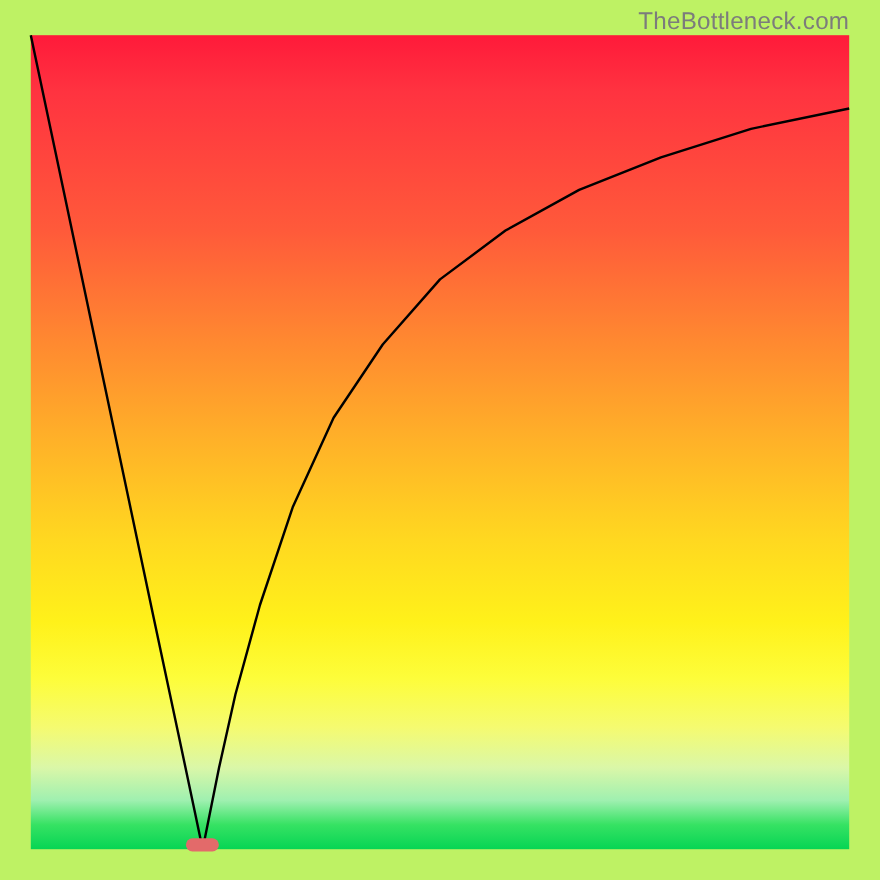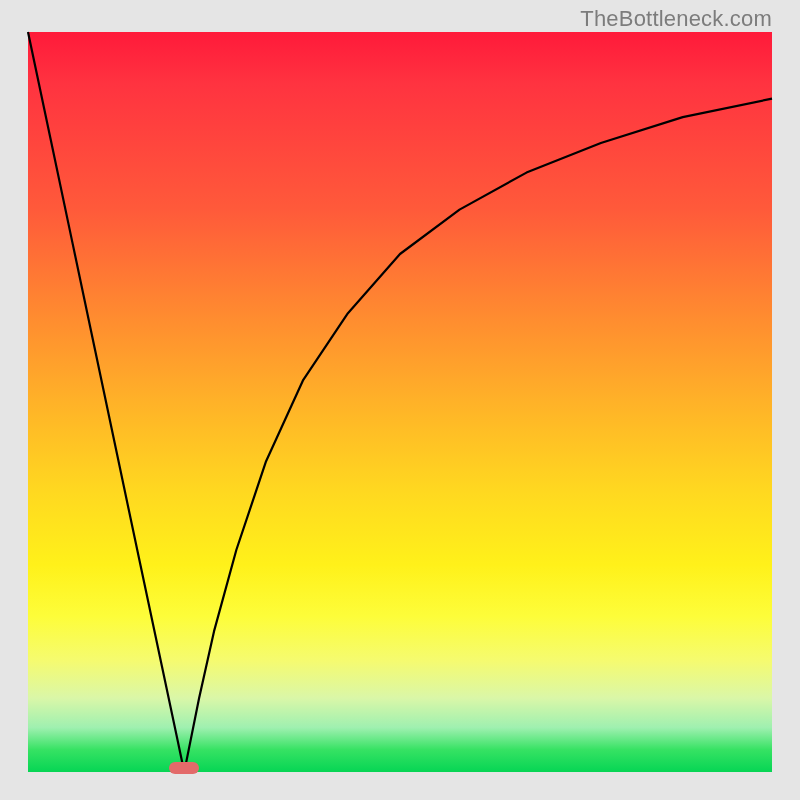--- a/index.html
+++ b/index.html
@@ -8,21 +8,21 @@
     width: 800px;
     height: 800px;
     overflow: hidden;
     background: #000;
     font-family: Arial, Helvetica, sans-serif;
   }
   .frame {
     position: relative;
     width: 800px;
     height: 800px;
-    background: #e5e5e5;
+    background: #bef264;
   }
   .plot-area {
     position: absolute;
     left: 28px;
     top: 32px;
     width: 744px;
     height: 740px;
     
     background: linear-gradient(to bottom,
       #ff1a3a 0%,

